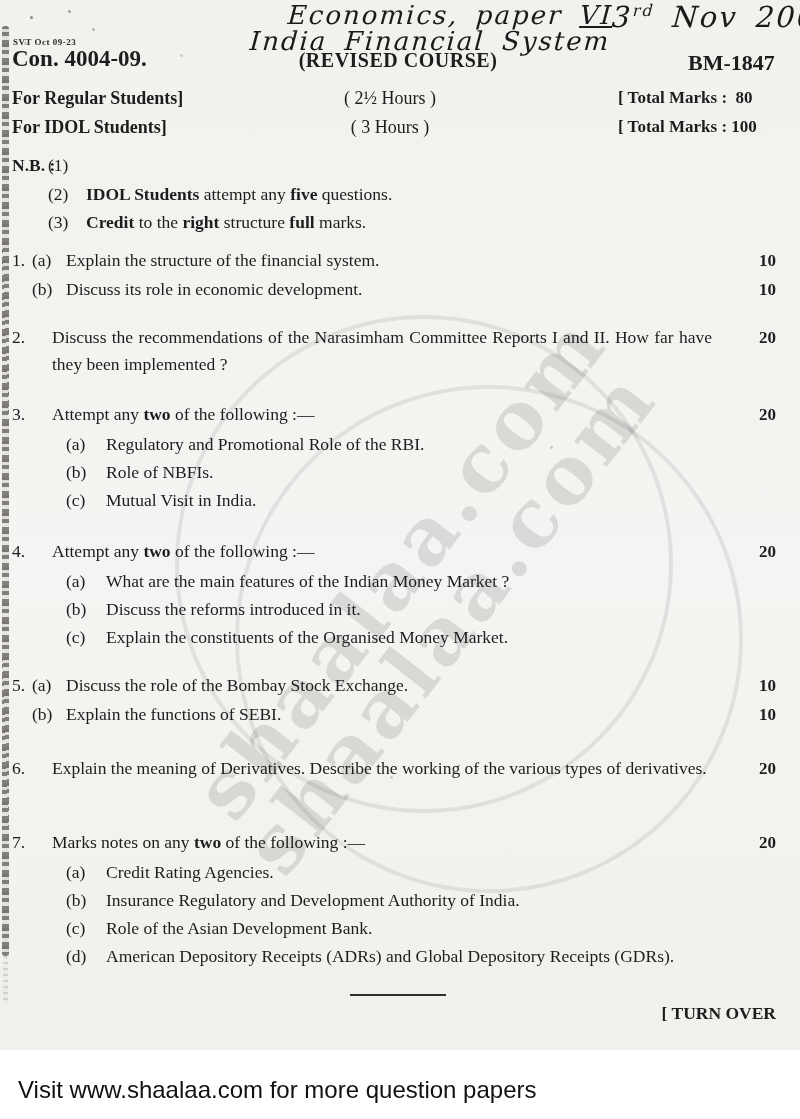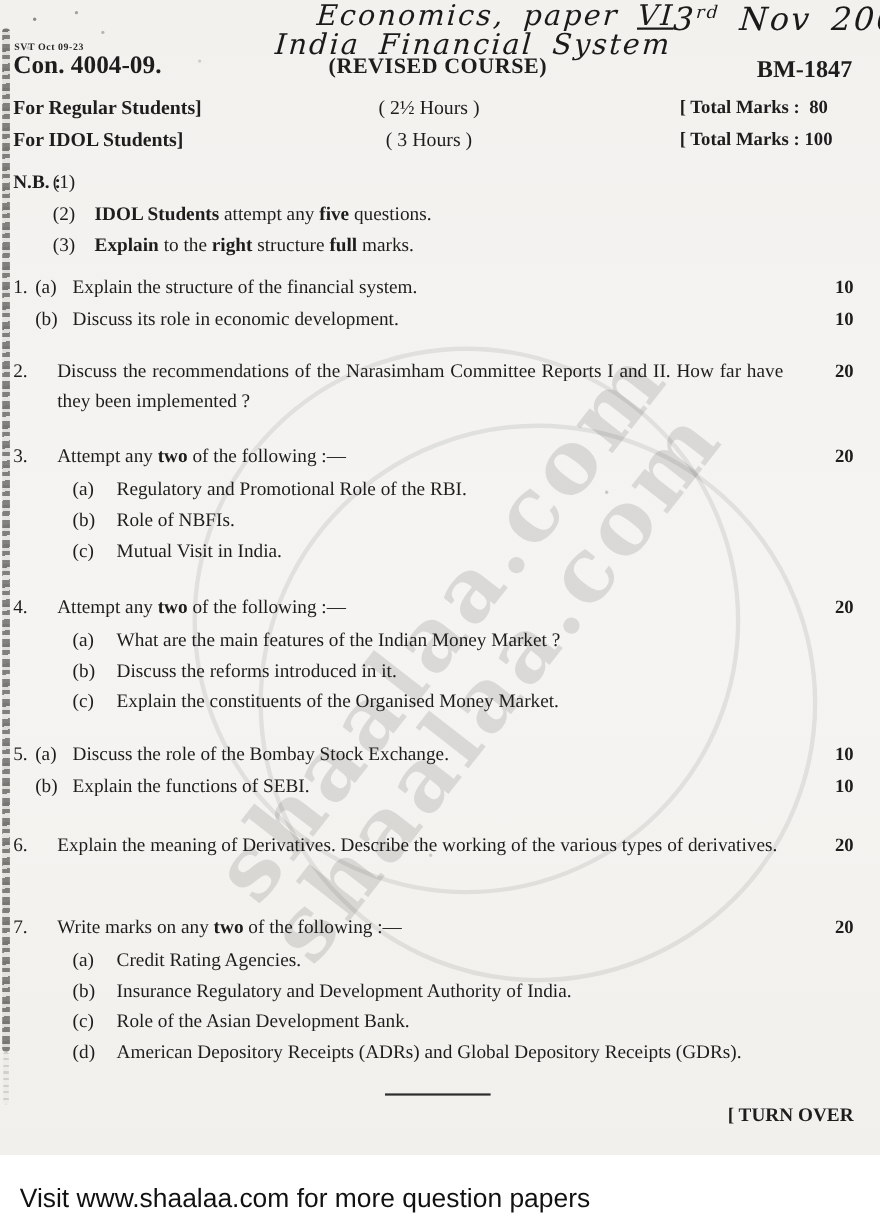--- a/index.html
+++ b/index.html
@@ -127,21 +127,21 @@
   <div class="nb-row" style="top:152px">
     <span class="nb-label">N.B. :</span>
     <span class="nb-num">(1)</span>
   </div>
   <div class="nb-row" style="top:181px">
     <span class="nb-num">(2)</span>
     <span class="nb-text"><span class="b">IDOL Students</span><span> attempt any </span><span class="b">five</span><span> questions.</span></span>
   </div>
   <div class="nb-row" style="top:209px">
     <span class="nb-num">(3)</span>
-    <span class="nb-text"><span class="b">Explain</span><span> to the </span><span class="b">right</span><span> structure </span><span class="b">full</span><span> marks.</span></span>
+    <span class="nb-text"><span class="b">Credit</span><span> to the </span><span class="b">right</span><span> structure </span><span class="b">full</span><span> marks.</span></span>
   </div>
 
   <div class="qblock" style="top:247px">
     <div class="qrow">
       <span class="qno-narrow">1.</span>
       <span class="plabel0">(a)</span>
       <span class="qbody"><span>Explain the structure of the financial system.</span></span>
       <span class="qmarks">10</span>
     </div>
     <div class="qrow">
@@ -225,21 +225,21 @@
 
   <div class="q" style="top:755px">
     <span class="qno">6.</span>
     <span class="qbody just"><span>Explain the meaning of Derivatives.  Describe the working of the various types of derivatives.</span></span>
     <span class="qmarks">20</span>
   </div>
 
   <div class="qblock" style="top:829px">
     <div class="qrow">
       <span class="qno">7.</span>
-      <span class="qbody"><span>Write marks on any </span><span class="b">two</span><span> of the following :—</span></span>
+      <span class="qbody"><span>Marks notes on any </span><span class="b">two</span><span> of the following :—</span></span>
       <span class="qmarks">20</span>
     </div>
     <div class="parts">
       <div class="sp">
         <span class="plabel" style="margin-left:54px">(a)</span>
         <span class="ptext"><span>Credit Rating Agencies.</span></span>
       </div>
       <div class="sp">
         <span class="plabel" style="margin-left:54px">(b)</span>
         <span class="ptext"><span>Insurance Regulatory and Development Authority of India.</span></span>

